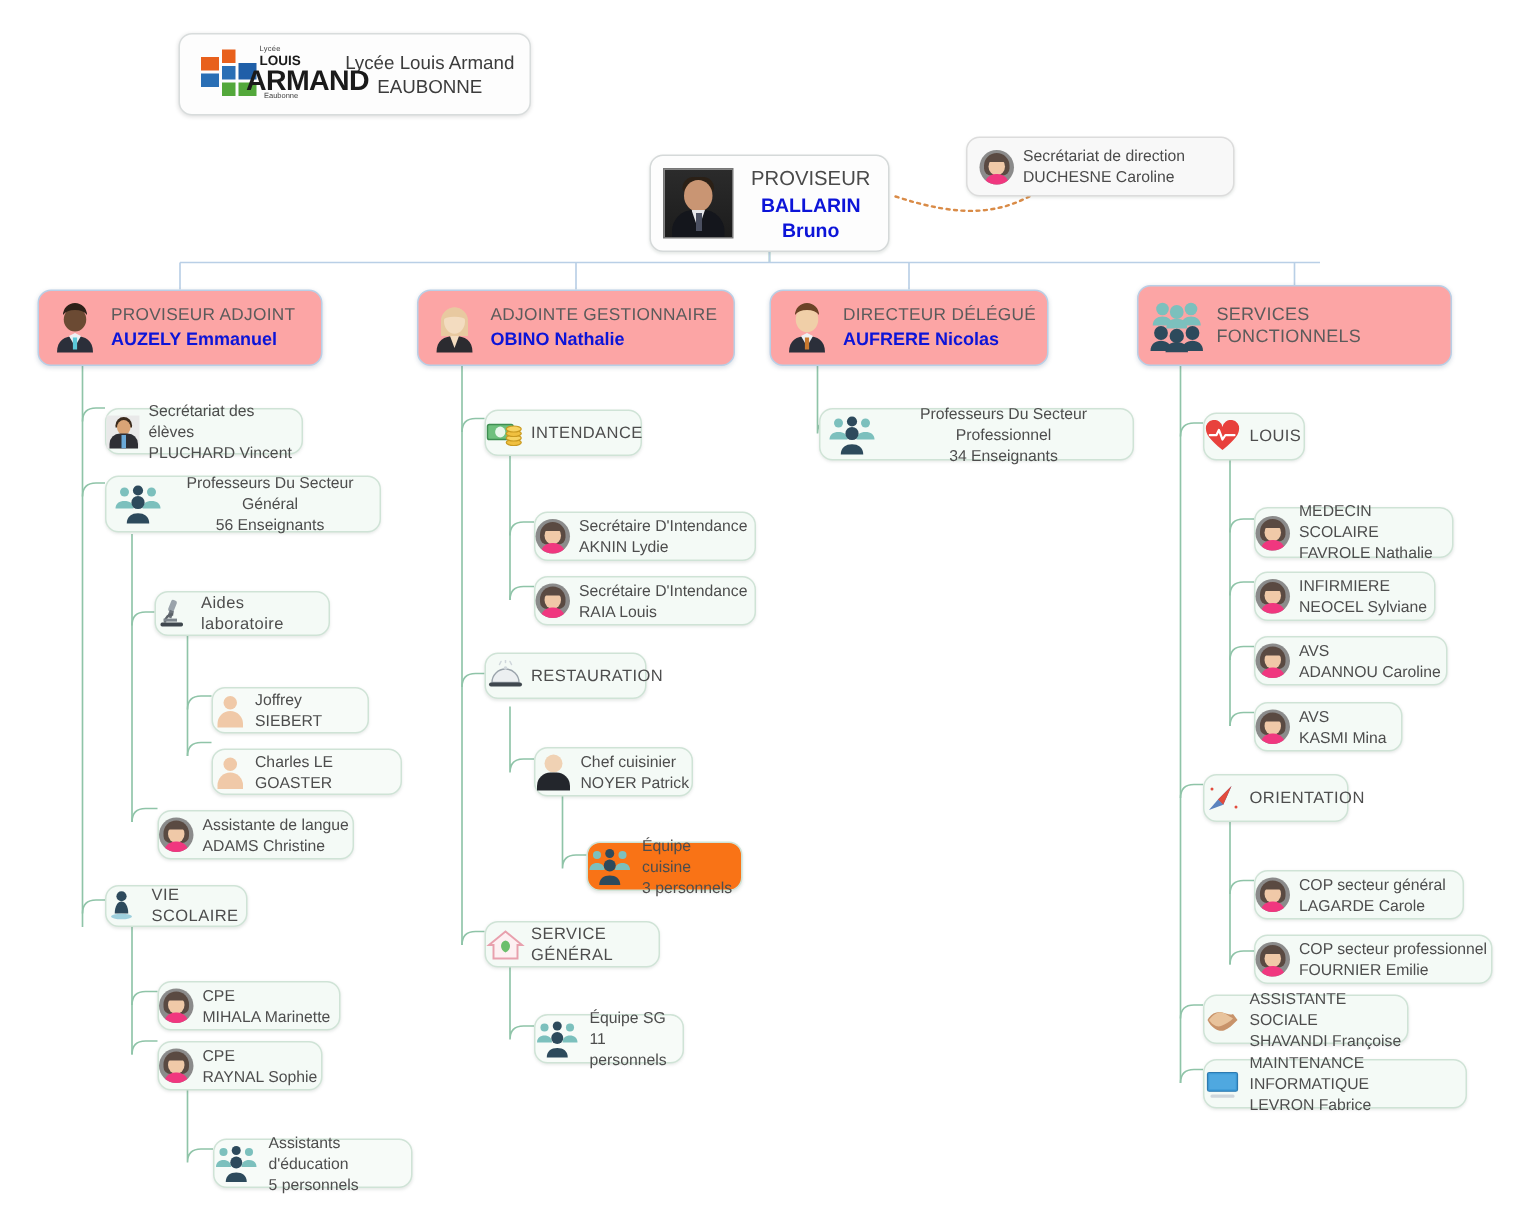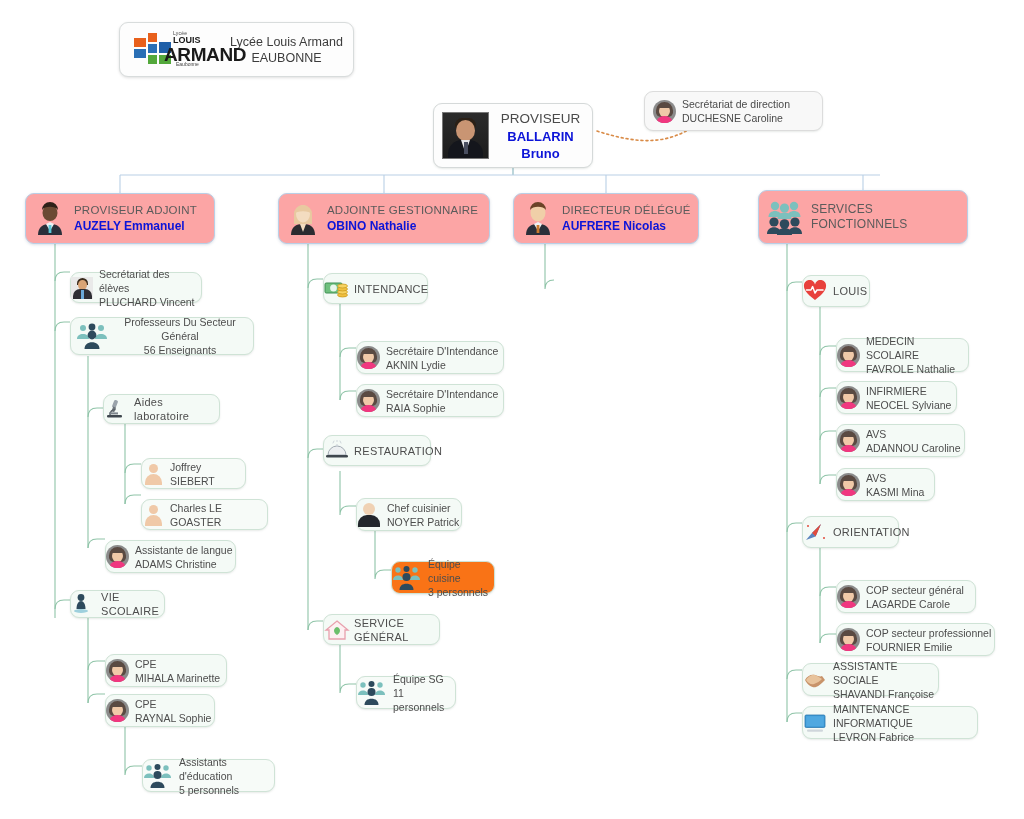--- a/index.html
+++ b/index.html
@@ -489,21 +489,21 @@
     <div class="ico">
       <span class="av">
           <span class="hair"></span>
           <span class="face"></span>
           <span class="bang"></span>
           <span class="torso"></span>
         </span>
     </div>
     <div class="txt">
       <span class="ttl">Secrétaire D'Intendance</span>
-      <span class="sub">RAIA Sophie</span>
+      <span class="sub">RAIA Louis</span>
     </div>
   </div>
 
   <div class="node g cap" style="left:323px;top:435px;width:108px;height:31px;">
     <div class="ic">
       <svg width="26" height="22" viewBox="0 0 26 22">
         <path d="M4 15 a9 9 0 0 1 18 0Z" fill="#eceff1" stroke="#9aa3ab" stroke-width=".9"></path>
         <rect x="2" y="15" width="22" height="2.6" rx="1.3" fill="#3f474e"></rect>
         <circle cx="13" cy="5.4" r="1.2" fill="#cfd6db"></circle>
         <path d="M9 3 l1 -2 M13 1.6 l0 -1.6 M17 3 l-1 -2" stroke="#cfd6db" stroke-width="1" stroke-linecap="round"></path>
@@ -568,20 +568,37 @@
         <circle cx="14.5" cy="12" r="4" fill="#2d4a5c"></circle>
         <path d="M7.5 25 c0-4.3 3-6.3 7-6.3 s7 2 7 6.3Z" fill="#2d4a5c"></path>
       </svg>
     </div>
     <div class="txt">
       <span class="ttl">Équipe SG</span>
       <span class="sub">11 personnels</span>
     </div>
   </div>
 
+  <div class="node g ctr" style="left:546px;top:272px;width:210px;height:35px;">
+    <div class="ico" style="margin-left:4px">
+      <svg width="36" height="28" viewBox="0 0 36 28">
+        <circle cx="8" cy="6" r="3" fill="#7cc0bd"></circle>
+          <circle cx="26" cy="6" r="3" fill="#7cc0bd"></circle>
+        <circle cx="17" cy="5" r="3.4" fill="#2d4a5c"></circle>
+        <path d="M2 17 c0-3.4 2.6-5 6-5 s6 1.6 6 5Z" fill="#7cc0bd"></path>
+        <path d="M20 17 c0-3.4 2.6-5 6-5 s6 1.6 6 5Z" fill="#7cc0bd"></path>
+        <circle cx="17" cy="13" r="4.4" fill="#2d4a5c"></circle>
+        <path d="M9.5 27 c0-4.6 3.3-6.8 7.5-6.8 s7.5 2.2 7.5 6.8Z" fill="#2d4a5c"></path>
+      </svg>
+    </div>
+    <div class="txt">
+      <span class="ttl">Professeurs Du Secteur Professionnel</span>
+      <span class="sub">34 Enseignants</span>
+    </div>
+  </div>
 
   <div class="node g cap" style="left:802px;top:275px;width:68px;height:32px;">
     <div class="ic">
       <svg width="24" height="22" viewBox="0 0 24 22">
         <path d="M12 20 C3 13 1 9 1 6.4 A5.4 5.4 0 0 1 12 4.6 A5.4 5.4 0 0 1 23 6.4 C23 9 21 13 12 20Z" fill="#e8413c"></path>
         <path d="M3.5 10 H8 l1.6 -3.4 l2.4 6.4 l2 -3 H20" stroke="#ffffff" stroke-width="1.5" fill="none" stroke-linejoin="round" stroke-linecap="round"></path>
       </svg>
     </div>
     <div class="txt">
         <span class="ttl">LOUIS</span>

